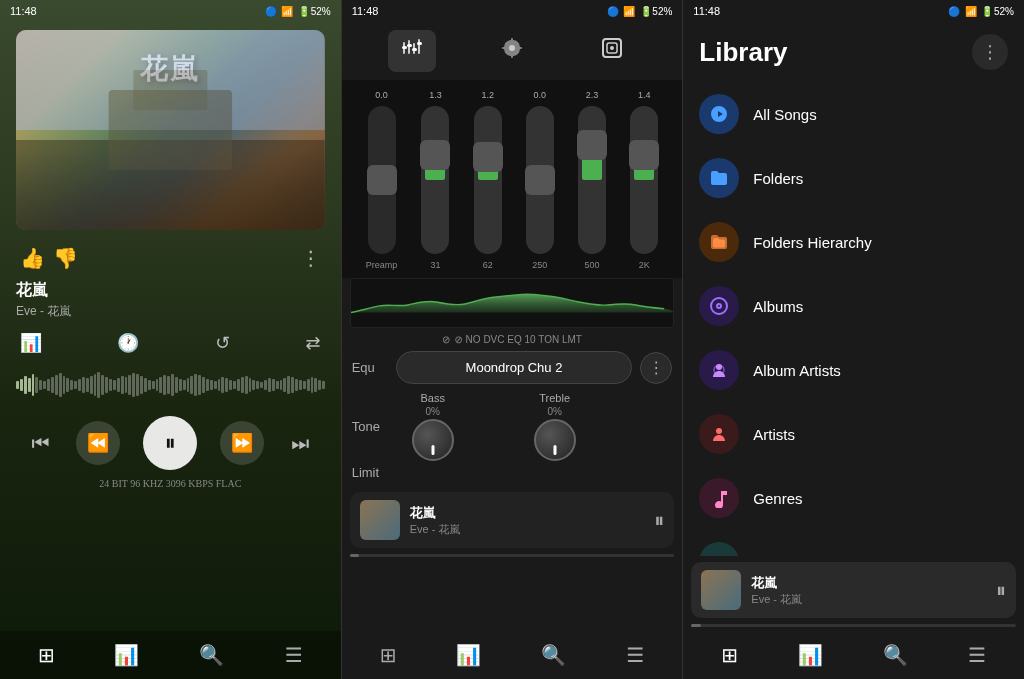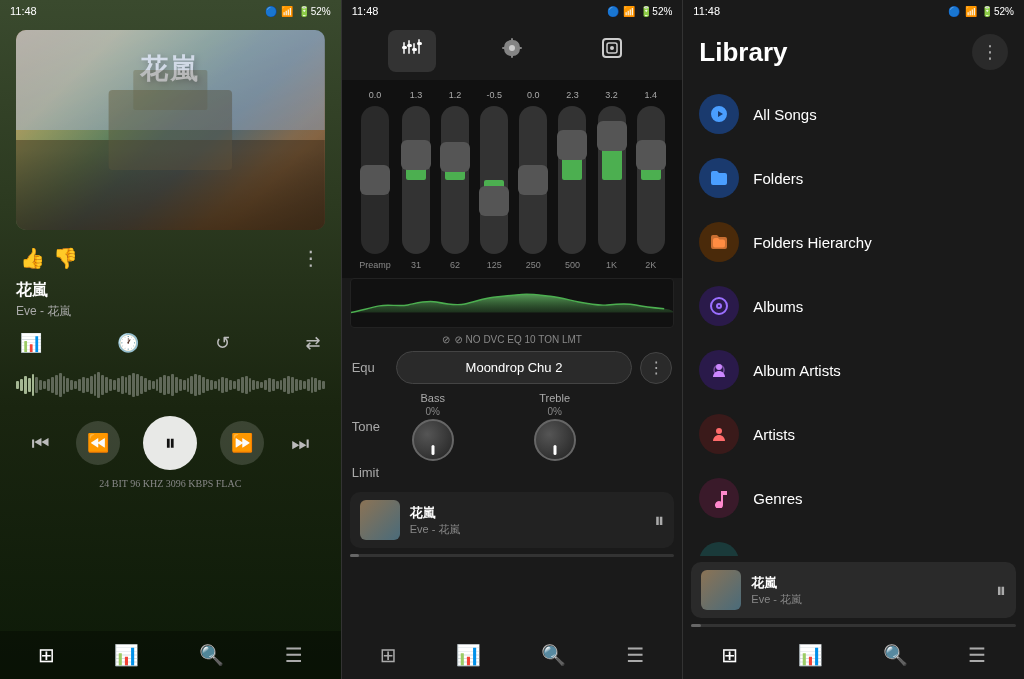--- a/index.html
+++ b/index.html
@@ -759,54 +759,38 @@
 
       <div class="eq-channel">
         <div class="eq-value">1.2</div>
         <div class="eq-slider-track">
           <div class="eq-slider-fill" style="height:13%;background:#4CAF50;"></div>
           <div class="eq-slider-handle" style="top:calc(50% - 25px - 13px);"></div>
         </div>
         <div class="eq-band-label">62</div>
       </div>
 
-      <div class="eq-channel">
-        <div class="eq-value">-0.5</div>
-        <div class="eq-slider-track">
-          <div class="eq-slider-fill negative" style="height:6%;background:#4CAF50;"></div>
-          <div class="eq-slider-handle" style="top:calc(50% + 6px);"></div>
-        </div>
-        <div class="eq-band-label">125</div>
-      </div>
 
       <div class="eq-channel">
         <div class="eq-value">0.0</div>
         <div class="eq-slider-track">
           <div class="eq-slider-handle" style="top:calc(50% - 15px);"></div>
         </div>
         <div class="eq-band-label">250</div>
       </div>
 
       <div class="eq-channel">
         <div class="eq-value">2.3</div>
         <div class="eq-slider-track">
           <div class="eq-slider-fill" style="height:25%;background:#4CAF50;"></div>
           <div class="eq-slider-handle" style="top:calc(50% - 25px - 25px);"></div>
         </div>
         <div class="eq-band-label">500</div>
       </div>
 
-      <div class="eq-channel">
-        <div class="eq-value">3.2</div>
-        <div class="eq-slider-track">
-          <div class="eq-slider-fill" style="height:34%;background:#4CAF50;"></div>
-          <div class="eq-slider-handle" style="top:calc(50% - 25px - 34px);"></div>
-        </div>
-        <div class="eq-band-label">1K</div>
-      </div>
 
       <div class="eq-channel">
         <div class="eq-value">1.4</div>
         <div class="eq-slider-track">
           <div class="eq-slider-fill" style="height:15%;background:#4CAF50;"></div>
           <div class="eq-slider-handle" style="top:calc(50% - 25px - 15px);"></div>
         </div>
         <div class="eq-band-label">2K</div>
       </div>
     </div>

